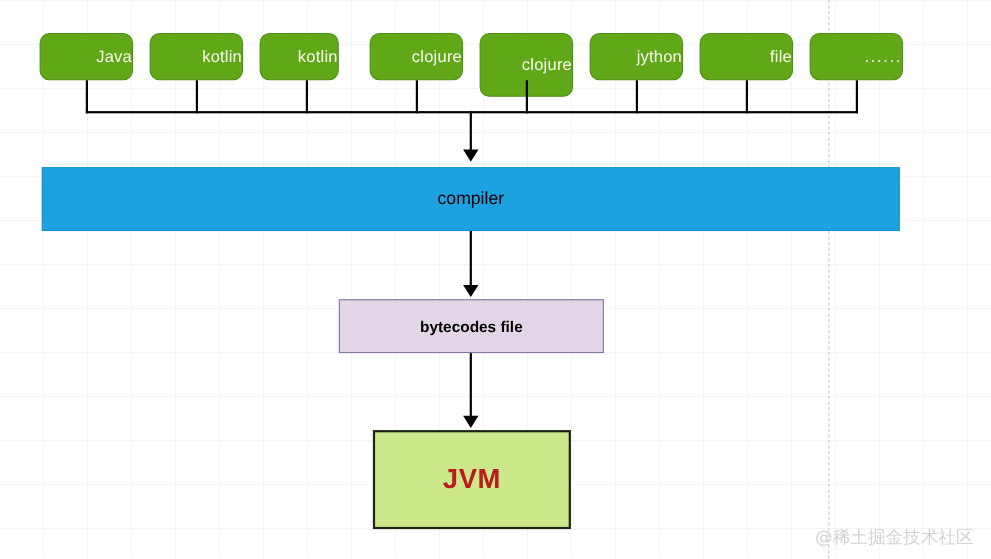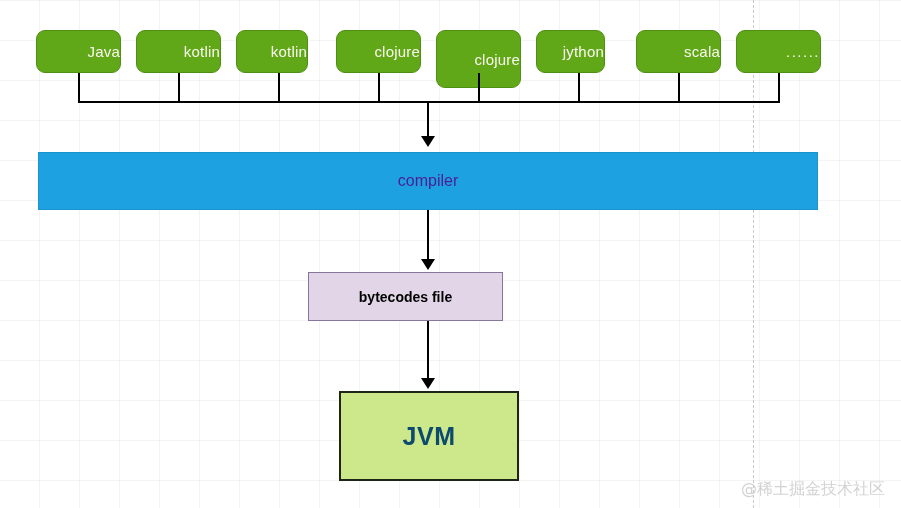--- a/index.html
+++ b/index.html
@@ -68,21 +68,21 @@
     border-right: 7px solid transparent;
     border-top: 11px solid #000000;
   }
 
   
   .compiler-bar {
     position: absolute;
     box-sizing: border-box;
     background: #1ea1e0;
     border: 1px solid #1b93cd;
-    color: #4c1d95;
+    color: #000000;
     font-size: 16px;
     display: flex;
     align-items: center;
     justify-content: center;
   }
 
   
   .bytecodes-box {
     position: absolute;
     box-sizing: border-box;
@@ -95,21 +95,21 @@
     align-items: center;
     justify-content: center;
   }
 
   
   .jvm-box {
     position: absolute;
     box-sizing: border-box;
     background: #cce88b;
     border: 2px solid #1d2616;
-    color: #0c4a6e;
+    color: #b91c1c;
     font-size: 25px;
     font-weight: bold;
     display: flex;
     align-items: center;
     justify-content: center;
     letter-spacing: 0.5px;
   }
 
   .watermark {
     position: absolute;
@@ -137,25 +137,25 @@
   </div>
   <div class="lang-box" style="left:236px; top:30px; width:72px; height:43px;">
     <span>kotlin</span>
   </div>
   <div class="lang-box" style="left:336px; top:30px; width:85px; height:43px;">
     <span>clojure</span>
   </div>
   <div class="lang-box" style="left:436px; top:30px; width:85px; height:58px;">
     <span>clojure</span>
   </div>
-  <div class="lang-box" style="left:536px; top:30px; width:69px; height:43px;">
+  <div class="lang-box" style="left:536px; top:30px; width:85px; height:43px;">
     <span>jython</span>
   </div>
   <div class="lang-box" style="left:636px; top:30px; width:85px; height:43px;">
-    <span>scala</span>
+    <span>file</span>
   </div>
   <div class="lang-box dots" style="left:736px; top:30px; width:85px; height:43px;">
     <span>......</span>
   </div>
 
   <div class="vline" style="left:78px;  top:73px; height:30px;"></div>
   <div class="vline" style="left:178px; top:73px; height:30px;"></div>
   <div class="vline" style="left:278px; top:73px; height:30px;"></div>
   <div class="vline" style="left:378px; top:73px; height:30px;"></div>
   <div class="vline" style="left:478px; top:73px; height:30px;"></div>
@@ -168,21 +168,21 @@
   <div class="vline" style="left:427px; top:101px; height:38px;"></div>
   <div class="arrowhead" style="left:421px; top:136px;"></div>
 
   <div class="compiler-bar" style="left:38px; top:152px; width:780px; height:58px;">
     <span>compiler</span>
   </div>
 
   <div class="vline" style="left:427px; top:210px; height:52px;"></div>
   <div class="arrowhead" style="left:421px; top:259px;"></div>
 
-  <div class="bytecodes-box" style="left:308px; top:272px; width:195px; height:49px;">
+  <div class="bytecodes-box" style="left:308px; top:272px; width:241px; height:49px;">
     <span>bytecodes file</span>
   </div>
 
   <div class="vline" style="left:427px; top:321px; height:60px;"></div>
   <div class="arrowhead" style="left:421px; top:378px;"></div>
 
   <div class="jvm-box" style="left:339px; top:391px; width:180px; height:90px;">
     <span>JVM</span>
   </div>
 

